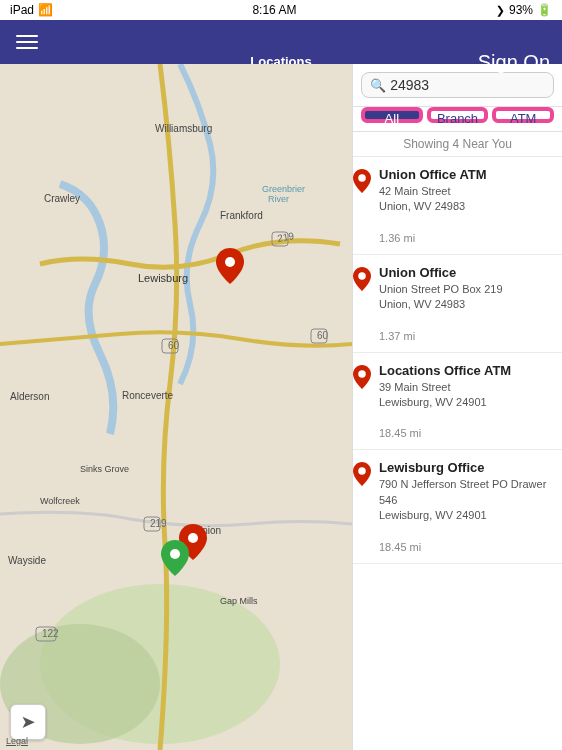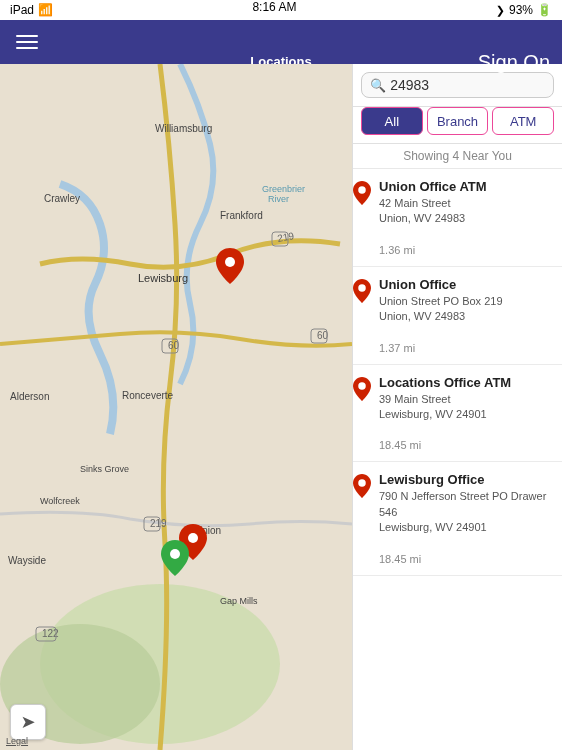--- a/index.html
+++ b/index.html
@@ -3,20 +3,21 @@
   <meta charset="utf-8">
   <style>
     * { margin: 0; padding: 0; box-sizing: border-box; }
     body { width: 562px; height: 750px; overflow: hidden; font-family: -apple-system, 'Helvetica Neue', Arial, sans-serif; background: #f0f0f0; }
 
     
     #status-bar {
       background: #fff;
       height: 20px;
       display: flex;
+      align-items: center;
       justify-content: space-between;
       padding: 0 10px;
       font-size: 12px;
       font-weight: 500;
     }
     #status-left { display: flex; align-items: center; gap: 4px; }
     #status-right { display: flex; align-items: center; gap: 4px; }
 
     
     #nav-bar {
@@ -119,22 +120,22 @@
 
     
     #filter-buttons {
       display: flex;
       padding: 0 8px 8px;
       gap: 4px;
       border-bottom: 1px solid #e0e0e0;
     }
     .filter-btn {
       flex: 1;
-      height: 28px;
-      border: 1px solid #ec4899;
+      height: 16px;
+      border: 4px solid #ec4899;
       border-radius: 6px;
       font-size: 13px;
       cursor: pointer;
       font-weight: 500;
     }
     .filter-btn.active {
       background: #3a3a8c;
       color: #fff;
     }
     .filter-btn:not(.active) {

